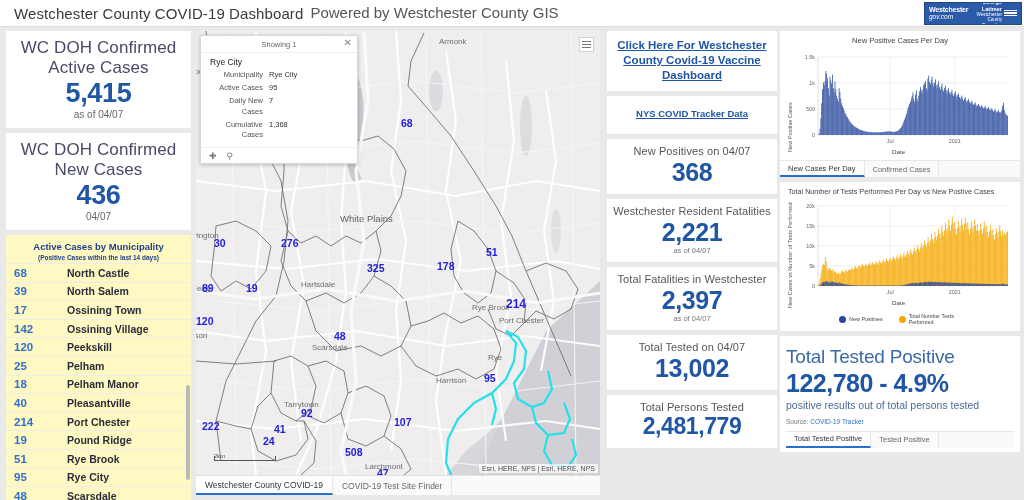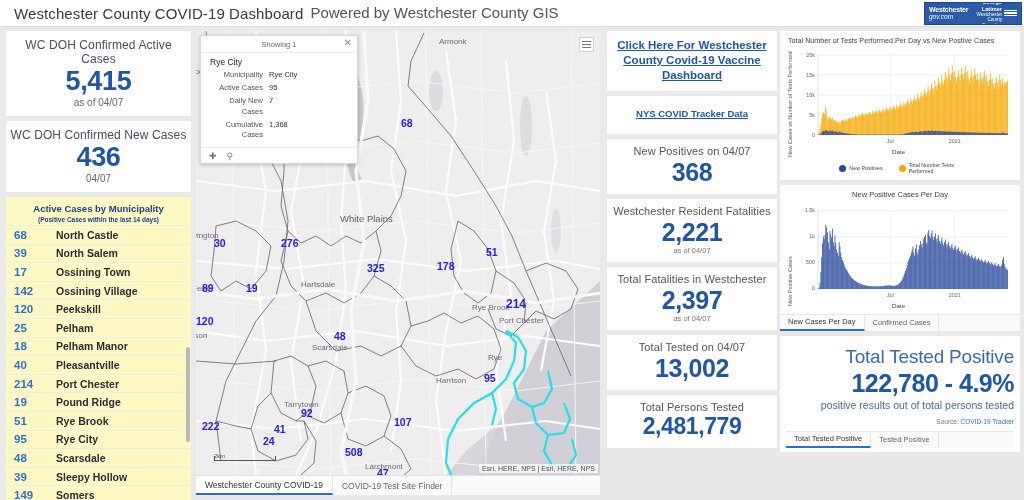--- a/index.html
+++ b/index.html
@@ -29,35 +29,35 @@
   .logo-left b { font-size: 7px; font-weight: bold; letter-spacing: -.2px; }
   .logo-left i { font-style: italic; font-size: 6.5px; }
   .logo-right { color: #fff; font-size: 4.6px; line-height: 1.15; text-align: right; }
   .logo-right b { font-size: 5.6px; }
   .logo-bars { display: inline-block; margin-left: 2px; vertical-align: middle; }
   .logo-bars i { display: block; width: 13px; height: 1.3px; background: #fff; margin-bottom: 1.2px; font-style: normal; }
 
   
   .left-col { position: absolute; left: 6px; top: 31px; width: 185px; height: 464px; }
   .stat-left { width: 185px; background: #fff; text-align: center; padding: 7px 4px 8px; margin-bottom: 5px; }
-  .stat-left .lbl { font-size: 12px; color: #4a4a6a; letter-spacing: .1px; }
+  .stat-left .lbl { font-size: 17px; color: #4a4a6a; letter-spacing: .1px; }
   .stat-left .val { font-size: 27px; color: #1f56a5; font-weight: bold; line-height: 1.15; letter-spacing: -.3px; }
   .stat-left .sub { font-size: 10px; color: #666; }
 
   .muni-card { width: 185px; background: #fef9c3; position: relative; height: 378px; }
   .muni-head { text-align: center; padding: 6px 4px 4px; }
   .muni-head .t1 { font-size: 9.5px; color: #1f3f8a; font-weight: bold; }
   .muni-head .t2 { font-size: 6.5px; color: #1f3f8a; font-weight: bold; margin-top: 2px; }
   .muni-list { position: absolute; top: 28px; left: 0; right: 0; bottom: 20px; overflow: hidden; }
   .muni-row {
     display: flex; align-items: center; height: 18.6px;
     border-top: 1px solid #ececec; padding-left: 8px;
   }
   .muni-row .num { color: #2f6fd0; font-size: 11.5px; font-weight: bold; min-width: 26px; }
-  .muni-row .nm { color: #2b2b3a; font-size: 10.5px; font-weight: bold; margin-left: 2px; padding-left: 14px; }
+  .muni-row .nm { color: #2b2b3a; font-size: 10.5px; font-weight: bold; margin-left: 13px; padding-left: 14px; }
   .muni-scrollbar {
     position: absolute; right: 1px; top: 150px; width: 4px; height: 95px;
     background: #b9b9b9; border-radius: 2px;
   }
   .tabbar {
     position: absolute; left: 0; bottom: 0; width: 100%; height: 20px;
     background: #fafafa; border-top: 1px solid #e2e2e2; display: flex; align-items: stretch;
   }
   .tab {
     font-size: 8.5px; color: #666; padding: 0 9px; display: flex; align-items: center;
@@ -140,21 +140,21 @@
     font-size: 5.6px; color: #555; white-space: nowrap;
   }
   .axis-label-x { position: absolute; font-size: 6.2px; color: #444; }
   .tick { position: absolute; font-size: 5.4px; color: #666; }
 
   .legend-row { display: flex; justify-content: center; gap: 16px; padding: 2px 0 5px; }
   .legend-item { display: flex; align-items: center; gap: 3px; }
   .legend-dot { width: 7px; height: 7px; border-radius: 50%; }
   .legend-txt { font-size: 5.3px; color: #444; line-height: 1.2; max-width: 52px; }
 
-  .tp-card { width: 240px; background: #fff; text-align: right; padding: 10px 6px 4px; position: relative; }
+  .tp-card { width: 240px; background: #fff; text-align: left; padding: 10px 6px 4px; position: relative; }
   .tp-card .t { font-size: 19px; color: #3b6aa8; letter-spacing: -.2px; }
   .tp-card .v { font-size: 25px; color: #1f56a5; font-weight: bold; letter-spacing: -.5px; line-height: 1.25; }
   .tp-card .d { font-size: 10.5px; color: #4a6a96; }
   .tp-card .src { font-size: 6.5px; color: #777; margin-top: 7px; }
   .tp-card .src a { color: #2f6fd0; text-decoration: none; }
 </style>
 </head>
 <body>
 
 <div class="app">
@@ -457,20 +457,282 @@
           <div class="val">13,002</div>
         </div>
         <div class="mid-card">
           <div class="lbl">Total Persons Tested</div>
           <div class="val sm">2,481,779</div>
         </div>
       </div>
   </div>
 
   <div class="right-col">
+
+    <div class="chart-card">
+      <div class="chart-title">New Positive Cases Per Day</div>
+      <div class="chart-body" style="height:113px;">
+        <div class="axis-label-y" id="c1-ylabel" style="left:7px; top:105px;">New Positive Cases</div>
+        <div id="c1-yticks">
+            <div class="tick" style="left: 21px; top: 84.5px; width: 14px; text-align: right;">0</div>
+            <div class="tick" style="left: 21px; top: 58.5px; width: 14px; text-align: right;">500</div>
+            <div class="tick" style="left: 21px; top: 32.5px; width: 14px; text-align: right;">1k</div>
+            <div class="tick" style="left: 21px; top: 6.5px; width: 14px; text-align: right;">1.5k</div>
+          </div>
+        <div id="c1-xticks">
+            <div class="tick" style="left: 100.2px; top: 91px; width: 20px; text-align: center;">Jul</div>
+            <div class="tick" style="left: 164.8px; top: 91px; width: 20px; text-align: center;">2021</div>
+          </div>
+        <div class="axis-label-x" style="left:112px; top:101px;">Date</div>
+        <svg id="c1-svg" width="240" height="113">
+            <line x1="38" y1="88" x2="228" y2="88" stroke="#e3e3e3" stroke-width="0.6"></line>
+            <line x1="38" y1="62" x2="228" y2="62" stroke="#e3e3e3" stroke-width="0.6"></line>
+            <line x1="38" y1="36" x2="228" y2="36" stroke="#e3e3e3" stroke-width="0.6"></line>
+            <line x1="38" y1="10" x2="228" y2="10" stroke="#e3e3e3" stroke-width="0.6"></line>
+            <line x1="38" y1="10" x2="38" y2="88" stroke="#ccc" stroke-width="0.6"></line>
+            <line x1="110.2" y1="10" x2="110.2" y2="88" stroke="#e8e8e8" stroke-width="0.6"></line>
+            <line x1="174.79999999999998" y1="10" x2="174.79999999999998" y2="88" stroke="#e8e8e8" stroke-width="0.6"></line>
+            <g fill="#27489c">
+              <rect x="38.00" y="87.60" width="0.76" height="0.40"></rect>
+              <rect x="38.83" y="86.44" width="0.76" height="1.56"></rect>
+              <rect x="39.66" y="81.76" width="0.76" height="6.24"></rect>
+              <rect x="40.49" y="71.36" width="0.76" height="16.64"></rect>
+              <rect x="41.32" y="56.28" width="0.76" height="31.72"></rect>
+              <rect x="42.15" y="42.24" width="0.76" height="45.76"></rect>
+              <rect x="42.98" y="35.48" width="0.76" height="52.52"></rect>
+              <rect x="43.81" y="38.08" width="0.76" height="49.92"></rect>
+              <rect x="44.64" y="33.92" width="0.76" height="54.08"></rect>
+              <rect x="45.47" y="24.04" width="0.76" height="63.96"></rect>
+              <rect x="46.30" y="26.64" width="0.76" height="61.36"></rect>
+              <rect x="47.13" y="31.32" width="0.76" height="56.68"></rect>
+              <rect x="47.96" y="41.20" width="0.76" height="46.80"></rect>
+              <rect x="48.79" y="48.48" width="0.76" height="39.52"></rect>
+              <rect x="49.62" y="29.76" width="0.76" height="58.24"></rect>
+              <rect x="50.45" y="33.40" width="0.76" height="54.60"></rect>
+              <rect x="51.28" y="36.52" width="0.76" height="51.48"></rect>
+              <rect x="52.10" y="27.68" width="0.76" height="60.32"></rect>
+              <rect x="52.93" y="41.20" width="0.76" height="46.80"></rect>
+              <rect x="53.76" y="45.36" width="0.76" height="42.64"></rect>
+              <rect x="54.59" y="34.44" width="0.76" height="53.56"></rect>
+              <rect x="55.42" y="42.24" width="0.76" height="45.76"></rect>
+              <rect x="56.25" y="48.48" width="0.76" height="39.52"></rect>
+              <rect x="57.08" y="51.60" width="0.76" height="36.40"></rect>
+              <rect x="57.91" y="54.72" width="0.76" height="33.28"></rect>
+              <rect x="58.74" y="41.20" width="0.76" height="46.80"></rect>
+              <rect x="59.57" y="45.36" width="0.76" height="42.64"></rect>
+              <rect x="60.40" y="51.60" width="0.76" height="36.40"></rect>
+              <rect x="61.23" y="56.28" width="0.76" height="31.72"></rect>
+              <rect x="62.06" y="58.88" width="0.76" height="29.12"></rect>
+              <rect x="62.89" y="60.96" width="0.76" height="27.04"></rect>
+              <rect x="63.72" y="63.56" width="0.76" height="24.44"></rect>
+              <rect x="64.55" y="65.64" width="0.76" height="22.36"></rect>
+              <rect x="65.38" y="67.20" width="0.76" height="20.80"></rect>
+              <rect x="66.21" y="68.76" width="0.76" height="19.24"></rect>
+              <rect x="67.04" y="70.32" width="0.76" height="17.68"></rect>
+              <rect x="67.87" y="71.88" width="0.76" height="16.12"></rect>
+              <rect x="68.70" y="73.44" width="0.76" height="14.56"></rect>
+              <rect x="69.53" y="74.48" width="0.76" height="13.52"></rect>
+              <rect x="70.36" y="75.52" width="0.76" height="12.48"></rect>
+              <rect x="71.19" y="76.56" width="0.76" height="11.44"></rect>
+              <rect x="72.02" y="77.60" width="0.76" height="10.40"></rect>
+              <rect x="72.85" y="78.38" width="0.76" height="9.62"></rect>
+              <rect x="73.68" y="79.16" width="0.76" height="8.84"></rect>
+              <rect x="74.51" y="79.68" width="0.76" height="8.32"></rect>
+              <rect x="75.34" y="80.20" width="0.76" height="7.80"></rect>
+              <rect x="76.17" y="80.72" width="0.76" height="7.28"></rect>
+              <rect x="77.00" y="81.24" width="0.76" height="6.76"></rect>
+              <rect x="77.83" y="81.76" width="0.76" height="6.24"></rect>
+              <rect x="78.66" y="82.18" width="0.76" height="5.82"></rect>
+              <rect x="79.48" y="82.54" width="0.76" height="5.46"></rect>
+              <rect x="80.31" y="82.90" width="0.76" height="5.10"></rect>
+              <rect x="81.14" y="83.22" width="0.76" height="4.78"></rect>
+              <rect x="81.97" y="83.53" width="0.76" height="4.47"></rect>
+              <rect x="82.80" y="83.84" width="0.76" height="4.16"></rect>
+              <rect x="83.63" y="84.05" width="0.76" height="3.95"></rect>
+              <rect x="84.46" y="84.26" width="0.76" height="3.74"></rect>
+              <rect x="85.29" y="84.46" width="0.76" height="3.54"></rect>
+              <rect x="86.12" y="84.67" width="0.76" height="3.33"></rect>
+              <rect x="86.95" y="84.78" width="0.76" height="3.22"></rect>
+              <rect x="87.78" y="84.88" width="0.76" height="3.12"></rect>
+              <rect x="88.61" y="84.98" width="0.76" height="3.02"></rect>
+              <rect x="89.44" y="85.09" width="0.76" height="2.91"></rect>
+              <rect x="90.27" y="85.14" width="0.76" height="2.86"></rect>
+              <rect x="91.10" y="85.19" width="0.76" height="2.81"></rect>
+              <rect x="91.93" y="85.24" width="0.76" height="2.76"></rect>
+              <rect x="92.76" y="85.30" width="0.76" height="2.70"></rect>
+              <rect x="93.59" y="85.30" width="0.76" height="2.70"></rect>
+              <rect x="94.42" y="85.35" width="0.76" height="2.65"></rect>
+              <rect x="95.25" y="85.35" width="0.76" height="2.65"></rect>
+              <rect x="96.08" y="85.40" width="0.76" height="2.60"></rect>
+              <rect x="96.91" y="85.40" width="0.76" height="2.60"></rect>
+              <rect x="97.74" y="85.40" width="0.76" height="2.60"></rect>
+              <rect x="98.57" y="85.35" width="0.76" height="2.65"></rect>
+              <rect x="99.40" y="85.30" width="0.76" height="2.70"></rect>
+              <rect x="100.23" y="85.24" width="0.76" height="2.76"></rect>
+              <rect x="101.06" y="85.19" width="0.76" height="2.81"></rect>
+              <rect x="101.89" y="85.09" width="0.76" height="2.91"></rect>
+              <rect x="102.72" y="84.98" width="0.76" height="3.02"></rect>
+              <rect x="103.55" y="84.88" width="0.76" height="3.12"></rect>
+              <rect x="104.38" y="84.78" width="0.76" height="3.22"></rect>
+              <rect x="105.21" y="84.67" width="0.76" height="3.33"></rect>
+              <rect x="106.03" y="84.57" width="0.76" height="3.43"></rect>
+              <rect x="106.86" y="84.46" width="0.76" height="3.54"></rect>
+              <rect x="107.69" y="84.36" width="0.76" height="3.64"></rect>
+              <rect x="108.52" y="84.36" width="0.76" height="3.64"></rect>
+              <rect x="109.35" y="84.46" width="0.76" height="3.54"></rect>
+              <rect x="110.18" y="84.57" width="0.76" height="3.43"></rect>
+              <rect x="111.01" y="84.67" width="0.76" height="3.33"></rect>
+              <rect x="111.84" y="84.78" width="0.76" height="3.22"></rect>
+              <rect x="112.67" y="84.88" width="0.76" height="3.12"></rect>
+              <rect x="113.50" y="84.88" width="0.76" height="3.12"></rect>
+              <rect x="114.33" y="84.78" width="0.76" height="3.22"></rect>
+              <rect x="115.16" y="84.62" width="0.76" height="3.38"></rect>
+              <rect x="115.99" y="84.36" width="0.76" height="3.64"></rect>
+              <rect x="116.82" y="83.94" width="0.76" height="4.06"></rect>
+              <rect x="117.65" y="83.53" width="0.76" height="4.47"></rect>
+              <rect x="118.48" y="83.06" width="0.76" height="4.94"></rect>
+              <rect x="119.31" y="82.28" width="0.76" height="5.72"></rect>
+              <rect x="120.14" y="81.24" width="0.76" height="6.76"></rect>
+              <rect x="120.97" y="79.94" width="0.76" height="8.06"></rect>
+              <rect x="121.80" y="78.38" width="0.76" height="9.62"></rect>
+              <rect x="122.63" y="76.56" width="0.76" height="11.44"></rect>
+              <rect x="123.46" y="74.48" width="0.76" height="13.52"></rect>
+              <rect x="124.29" y="72.40" width="0.76" height="15.60"></rect>
+              <rect x="125.12" y="69.80" width="0.76" height="18.20"></rect>
+              <rect x="125.95" y="67.20" width="0.76" height="20.80"></rect>
+              <rect x="126.78" y="64.08" width="0.76" height="23.92"></rect>
+              <rect x="127.61" y="60.96" width="0.76" height="27.04"></rect>
+              <rect x="128.44" y="58.88" width="0.76" height="29.12"></rect>
+              <rect x="129.27" y="56.80" width="0.76" height="31.20"></rect>
+              <rect x="130.10" y="54.72" width="0.76" height="33.28"></rect>
+              <rect x="130.93" y="51.60" width="0.76" height="36.40"></rect>
+              <rect x="131.76" y="48.48" width="0.76" height="39.52"></rect>
+              <rect x="132.59" y="45.36" width="0.76" height="42.64"></rect>
+              <rect x="133.41" y="51.60" width="0.76" height="36.40"></rect>
+              <rect x="134.24" y="54.72" width="0.76" height="33.28"></rect>
+              <rect x="135.07" y="47.44" width="0.76" height="40.56"></rect>
+              <rect x="135.90" y="43.28" width="0.76" height="44.72"></rect>
+              <rect x="136.73" y="51.60" width="0.76" height="36.40"></rect>
+              <rect x="137.56" y="54.20" width="0.76" height="33.80"></rect>
+              <rect x="138.39" y="48.48" width="0.76" height="39.52"></rect>
+              <rect x="139.22" y="44.32" width="0.76" height="43.68"></rect>
+              <rect x="140.05" y="40.16" width="0.76" height="47.84"></rect>
+              <rect x="140.88" y="43.28" width="0.76" height="44.72"></rect>
+              <rect x="141.71" y="46.40" width="0.76" height="41.60"></rect>
+              <rect x="142.54" y="42.24" width="0.76" height="45.76"></rect>
+              <rect x="143.37" y="38.08" width="0.76" height="49.92"></rect>
+              <rect x="144.20" y="36.00" width="0.76" height="52.00"></rect>
+              <rect x="145.03" y="33.92" width="0.76" height="54.08"></rect>
+              <rect x="145.86" y="41.20" width="0.76" height="46.80"></rect>
+              <rect x="146.69" y="43.28" width="0.76" height="44.72"></rect>
+              <rect x="147.52" y="31.84" width="0.76" height="56.16"></rect>
+              <rect x="148.35" y="28.72" width="0.76" height="59.28"></rect>
+              <rect x="149.18" y="34.96" width="0.76" height="53.04"></rect>
+              <rect x="150.01" y="37.04" width="0.76" height="50.96"></rect>
+              <rect x="150.84" y="32.88" width="0.76" height="55.12"></rect>
+              <rect x="151.67" y="29.76" width="0.76" height="58.24"></rect>
+              <rect x="152.50" y="36.00" width="0.76" height="52.00"></rect>
+              <rect x="153.33" y="39.12" width="0.76" height="48.88"></rect>
+              <rect x="154.16" y="35.48" width="0.76" height="52.52"></rect>
+              <rect x="154.99" y="32.36" width="0.76" height="55.64"></rect>
+              <rect x="155.82" y="38.08" width="0.76" height="49.92"></rect>
+              <rect x="156.65" y="41.20" width="0.76" height="46.80"></rect>
+              <rect x="157.48" y="37.04" width="0.76" height="50.96"></rect>
+              <rect x="158.31" y="33.92" width="0.76" height="54.08"></rect>
+              <rect x="159.14" y="40.16" width="0.76" height="47.84"></rect>
+              <rect x="159.97" y="42.76" width="0.76" height="45.24"></rect>
+              <rect x="160.79" y="39.64" width="0.76" height="48.36"></rect>
+              <rect x="161.62" y="36.52" width="0.76" height="51.48"></rect>
+              <rect x="162.45" y="42.24" width="0.76" height="45.76"></rect>
+              <rect x="163.28" y="44.32" width="0.76" height="43.68"></rect>
+              <rect x="164.11" y="41.20" width="0.76" height="46.80"></rect>
+              <rect x="164.94" y="38.60" width="0.76" height="49.40"></rect>
+              <rect x="165.77" y="43.28" width="0.76" height="44.72"></rect>
+              <rect x="166.60" y="46.40" width="0.76" height="41.60"></rect>
+              <rect x="167.43" y="43.28" width="0.76" height="44.72"></rect>
+              <rect x="168.26" y="41.20" width="0.76" height="46.80"></rect>
+              <rect x="169.09" y="45.36" width="0.76" height="42.64"></rect>
+              <rect x="169.92" y="47.44" width="0.76" height="40.56"></rect>
+              <rect x="170.75" y="44.84" width="0.76" height="43.16"></rect>
+              <rect x="171.58" y="42.76" width="0.76" height="45.24"></rect>
+              <rect x="172.41" y="46.92" width="0.76" height="41.08"></rect>
+              <rect x="173.24" y="49.00" width="0.76" height="39.00"></rect>
+              <rect x="174.07" y="46.40" width="0.76" height="41.60"></rect>
+              <rect x="174.90" y="44.32" width="0.76" height="43.68"></rect>
+              <rect x="175.73" y="48.48" width="0.76" height="39.52"></rect>
+              <rect x="176.56" y="50.56" width="0.76" height="37.44"></rect>
+              <rect x="177.39" y="47.96" width="0.76" height="40.04"></rect>
+              <rect x="178.22" y="46.40" width="0.76" height="41.60"></rect>
+              <rect x="179.05" y="50.04" width="0.76" height="37.96"></rect>
+              <rect x="179.88" y="52.12" width="0.76" height="35.88"></rect>
+              <rect x="180.71" y="50.04" width="0.76" height="37.96"></rect>
+              <rect x="181.54" y="48.48" width="0.76" height="39.52"></rect>
+              <rect x="182.37" y="51.60" width="0.76" height="36.40"></rect>
+              <rect x="183.20" y="53.68" width="0.76" height="34.32"></rect>
+              <rect x="184.03" y="51.60" width="0.76" height="36.40"></rect>
+              <rect x="184.86" y="50.04" width="0.76" height="37.96"></rect>
+              <rect x="185.69" y="53.16" width="0.76" height="34.84"></rect>
+              <rect x="186.52" y="55.24" width="0.76" height="32.76"></rect>
+              <rect x="187.34" y="53.68" width="0.76" height="34.32"></rect>
+              <rect x="188.17" y="52.12" width="0.76" height="35.88"></rect>
+              <rect x="189.00" y="54.72" width="0.76" height="33.28"></rect>
+              <rect x="189.83" y="56.80" width="0.76" height="31.20"></rect>
+              <rect x="190.66" y="55.24" width="0.76" height="32.76"></rect>
+              <rect x="191.49" y="53.68" width="0.76" height="34.32"></rect>
+              <rect x="192.32" y="56.28" width="0.76" height="31.72"></rect>
+              <rect x="193.15" y="57.84" width="0.76" height="30.16"></rect>
+              <rect x="193.98" y="56.80" width="0.76" height="31.20"></rect>
+              <rect x="194.81" y="55.24" width="0.76" height="32.76"></rect>
+              <rect x="195.64" y="57.84" width="0.76" height="30.16"></rect>
+              <rect x="196.47" y="59.40" width="0.76" height="28.60"></rect>
+              <rect x="197.30" y="58.36" width="0.76" height="29.64"></rect>
+              <rect x="198.13" y="56.80" width="0.76" height="31.20"></rect>
+              <rect x="198.96" y="58.88" width="0.76" height="29.12"></rect>
+              <rect x="199.79" y="60.44" width="0.76" height="27.56"></rect>
+              <rect x="200.62" y="59.40" width="0.76" height="28.60"></rect>
+              <rect x="201.45" y="58.10" width="0.76" height="29.90"></rect>
+              <rect x="202.28" y="59.92" width="0.76" height="28.08"></rect>
+              <rect x="203.11" y="61.48" width="0.76" height="26.52"></rect>
+              <rect x="203.94" y="60.44" width="0.76" height="27.56"></rect>
+              <rect x="204.77" y="58.88" width="0.76" height="29.12"></rect>
+              <rect x="205.60" y="60.96" width="0.76" height="27.04"></rect>
+              <rect x="206.43" y="62.52" width="0.76" height="25.48"></rect>
+              <rect x="207.26" y="61.48" width="0.76" height="26.52"></rect>
+              <rect x="208.09" y="59.92" width="0.76" height="28.08"></rect>
+              <rect x="208.92" y="62.00" width="0.76" height="26.00"></rect>
+              <rect x="209.75" y="63.56" width="0.76" height="24.44"></rect>
+              <rect x="210.58" y="62.52" width="0.76" height="25.48"></rect>
+              <rect x="211.41" y="60.96" width="0.76" height="27.04"></rect>
+              <rect x="212.24" y="63.04" width="0.76" height="24.96"></rect>
+              <rect x="213.07" y="64.60" width="0.76" height="23.40"></rect>
+              <rect x="213.90" y="63.56" width="0.76" height="24.44"></rect>
+              <rect x="214.72" y="62.00" width="0.76" height="26.00"></rect>
+              <rect x="215.55" y="64.08" width="0.76" height="23.92"></rect>
+              <rect x="216.38" y="65.64" width="0.76" height="22.36"></rect>
+              <rect x="217.21" y="64.60" width="0.76" height="23.40"></rect>
+              <rect x="218.04" y="63.04" width="0.76" height="24.96"></rect>
+              <rect x="218.87" y="65.12" width="0.76" height="22.88"></rect>
+              <rect x="219.70" y="66.16" width="0.76" height="21.84"></rect>
+              <rect x="220.53" y="65.12" width="0.76" height="22.88"></rect>
+              <rect x="221.36" y="63.56" width="0.76" height="24.44"></rect>
+              <rect x="222.19" y="58.88" width="0.76" height="29.12"></rect>
+              <rect x="223.02" y="55.76" width="0.76" height="32.24"></rect>
+              <rect x="223.85" y="63.04" width="0.76" height="24.96"></rect>
+              <rect x="224.68" y="65.64" width="0.76" height="22.36"></rect>
+              <rect x="225.51" y="67.20" width="0.76" height="20.80"></rect>
+              <rect x="226.34" y="68.24" width="0.76" height="19.76"></rect>
+              <rect x="227.17" y="68.76" width="0.76" height="19.24"></rect>
+            </g>
+          </svg>
+      </div>
+      <div class="chart-tabs" id="chart1-tabs">
+          <div class="tab active">New Cases Per Day</div>
+          <div class="tab">Confirmed Cases</div>
+        </div>
+    </div>
 
     <div class="chart-card">
       <div class="chart-title left">Total Number of Tests Performed Per Day vs New Postive Cases</div>
       <div class="chart-body" style="height:113px;">
         <div class="axis-label-y" style="left:7px; top:110px;">New Cases vs Number of Tests Performed</div>
         <div id="c2-yticks">
             <div class="tick" style="left: 21px; top: 84.5px; width: 14px; text-align: right;">0</div>
             <div class="tick" style="left: 21px; top: 64.5px; width: 14px; text-align: right;">5k</div>
             <div class="tick" style="left: 21px; top: 44.5px; width: 14px; text-align: right;">10k</div>
             <div class="tick" style="left: 21px; top: 24.5px; width: 14px; text-align: right;">15k</div>
@@ -950,282 +1212,20 @@
             <span class="legend-dot" style="background: rgb(39, 72, 156);"></span>
             <span class="legend-txt">New Positives</span>
           </div>
           <div class="legend-item">
             <span class="legend-dot" style="background: rgb(245, 168, 0);"></span>
             <span class="legend-txt">Total Number Tests Performed</span>
           </div>
         </div>
     </div>
 
-    <div class="chart-card">
-      <div class="chart-title">New Positive Cases Per Day</div>
-      <div class="chart-body" style="height:113px;">
-        <div class="axis-label-y" id="c1-ylabel" style="left:7px; top:105px;">New Positive Cases</div>
-        <div id="c1-yticks">
-            <div class="tick" style="left: 21px; top: 84.5px; width: 14px; text-align: right;">0</div>
-            <div class="tick" style="left: 21px; top: 58.5px; width: 14px; text-align: right;">500</div>
-            <div class="tick" style="left: 21px; top: 32.5px; width: 14px; text-align: right;">1k</div>
-            <div class="tick" style="left: 21px; top: 6.5px; width: 14px; text-align: right;">1.5k</div>
-          </div>
-        <div id="c1-xticks">
-            <div class="tick" style="left: 100.2px; top: 91px; width: 20px; text-align: center;">Jul</div>
-            <div class="tick" style="left: 164.8px; top: 91px; width: 20px; text-align: center;">2021</div>
-          </div>
-        <div class="axis-label-x" style="left:112px; top:101px;">Date</div>
-        <svg id="c1-svg" width="240" height="113">
-            <line x1="38" y1="88" x2="228" y2="88" stroke="#e3e3e3" stroke-width="0.6"></line>
-            <line x1="38" y1="62" x2="228" y2="62" stroke="#e3e3e3" stroke-width="0.6"></line>
-            <line x1="38" y1="36" x2="228" y2="36" stroke="#e3e3e3" stroke-width="0.6"></line>
-            <line x1="38" y1="10" x2="228" y2="10" stroke="#e3e3e3" stroke-width="0.6"></line>
-            <line x1="38" y1="10" x2="38" y2="88" stroke="#ccc" stroke-width="0.6"></line>
-            <line x1="110.2" y1="10" x2="110.2" y2="88" stroke="#e8e8e8" stroke-width="0.6"></line>
-            <line x1="174.79999999999998" y1="10" x2="174.79999999999998" y2="88" stroke="#e8e8e8" stroke-width="0.6"></line>
-            <g fill="#27489c">
-              <rect x="38.00" y="87.60" width="0.76" height="0.40"></rect>
-              <rect x="38.83" y="86.44" width="0.76" height="1.56"></rect>
-              <rect x="39.66" y="81.76" width="0.76" height="6.24"></rect>
-              <rect x="40.49" y="71.36" width="0.76" height="16.64"></rect>
-              <rect x="41.32" y="56.28" width="0.76" height="31.72"></rect>
-              <rect x="42.15" y="42.24" width="0.76" height="45.76"></rect>
-              <rect x="42.98" y="35.48" width="0.76" height="52.52"></rect>
-              <rect x="43.81" y="38.08" width="0.76" height="49.92"></rect>
-              <rect x="44.64" y="33.92" width="0.76" height="54.08"></rect>
-              <rect x="45.47" y="24.04" width="0.76" height="63.96"></rect>
-              <rect x="46.30" y="26.64" width="0.76" height="61.36"></rect>
-              <rect x="47.13" y="31.32" width="0.76" height="56.68"></rect>
-              <rect x="47.96" y="41.20" width="0.76" height="46.80"></rect>
-              <rect x="48.79" y="48.48" width="0.76" height="39.52"></rect>
-              <rect x="49.62" y="29.76" width="0.76" height="58.24"></rect>
-              <rect x="50.45" y="33.40" width="0.76" height="54.60"></rect>
-              <rect x="51.28" y="36.52" width="0.76" height="51.48"></rect>
-              <rect x="52.10" y="27.68" width="0.76" height="60.32"></rect>
-              <rect x="52.93" y="41.20" width="0.76" height="46.80"></rect>
-              <rect x="53.76" y="45.36" width="0.76" height="42.64"></rect>
-              <rect x="54.59" y="34.44" width="0.76" height="53.56"></rect>
-              <rect x="55.42" y="42.24" width="0.76" height="45.76"></rect>
-              <rect x="56.25" y="48.48" width="0.76" height="39.52"></rect>
-              <rect x="57.08" y="51.60" width="0.76" height="36.40"></rect>
-              <rect x="57.91" y="54.72" width="0.76" height="33.28"></rect>
-              <rect x="58.74" y="41.20" width="0.76" height="46.80"></rect>
-              <rect x="59.57" y="45.36" width="0.76" height="42.64"></rect>
-              <rect x="60.40" y="51.60" width="0.76" height="36.40"></rect>
-              <rect x="61.23" y="56.28" width="0.76" height="31.72"></rect>
-              <rect x="62.06" y="58.88" width="0.76" height="29.12"></rect>
-              <rect x="62.89" y="60.96" width="0.76" height="27.04"></rect>
-              <rect x="63.72" y="63.56" width="0.76" height="24.44"></rect>
-              <rect x="64.55" y="65.64" width="0.76" height="22.36"></rect>
-              <rect x="65.38" y="67.20" width="0.76" height="20.80"></rect>
-              <rect x="66.21" y="68.76" width="0.76" height="19.24"></rect>
-              <rect x="67.04" y="70.32" width="0.76" height="17.68"></rect>
-              <rect x="67.87" y="71.88" width="0.76" height="16.12"></rect>
-              <rect x="68.70" y="73.44" width="0.76" height="14.56"></rect>
-              <rect x="69.53" y="74.48" width="0.76" height="13.52"></rect>
-              <rect x="70.36" y="75.52" width="0.76" height="12.48"></rect>
-              <rect x="71.19" y="76.56" width="0.76" height="11.44"></rect>
-              <rect x="72.02" y="77.60" width="0.76" height="10.40"></rect>
-              <rect x="72.85" y="78.38" width="0.76" height="9.62"></rect>
-              <rect x="73.68" y="79.16" width="0.76" height="8.84"></rect>
-              <rect x="74.51" y="79.68" width="0.76" height="8.32"></rect>
-              <rect x="75.34" y="80.20" width="0.76" height="7.80"></rect>
-              <rect x="76.17" y="80.72" width="0.76" height="7.28"></rect>
-              <rect x="77.00" y="81.24" width="0.76" height="6.76"></rect>
-              <rect x="77.83" y="81.76" width="0.76" height="6.24"></rect>
-              <rect x="78.66" y="82.18" width="0.76" height="5.82"></rect>
-              <rect x="79.48" y="82.54" width="0.76" height="5.46"></rect>
-              <rect x="80.31" y="82.90" width="0.76" height="5.10"></rect>
-              <rect x="81.14" y="83.22" width="0.76" height="4.78"></rect>
-              <rect x="81.97" y="83.53" width="0.76" height="4.47"></rect>
-              <rect x="82.80" y="83.84" width="0.76" height="4.16"></rect>
-              <rect x="83.63" y="84.05" width="0.76" height="3.95"></rect>
-              <rect x="84.46" y="84.26" width="0.76" height="3.74"></rect>
-              <rect x="85.29" y="84.46" width="0.76" height="3.54"></rect>
-              <rect x="86.12" y="84.67" width="0.76" height="3.33"></rect>
-              <rect x="86.95" y="84.78" width="0.76" height="3.22"></rect>
-              <rect x="87.78" y="84.88" width="0.76" height="3.12"></rect>
-              <rect x="88.61" y="84.98" width="0.76" height="3.02"></rect>
-              <rect x="89.44" y="85.09" width="0.76" height="2.91"></rect>
-              <rect x="90.27" y="85.14" width="0.76" height="2.86"></rect>
-              <rect x="91.10" y="85.19" width="0.76" height="2.81"></rect>
-              <rect x="91.93" y="85.24" width="0.76" height="2.76"></rect>
-              <rect x="92.76" y="85.30" width="0.76" height="2.70"></rect>
-              <rect x="93.59" y="85.30" width="0.76" height="2.70"></rect>
-              <rect x="94.42" y="85.35" width="0.76" height="2.65"></rect>
-              <rect x="95.25" y="85.35" width="0.76" height="2.65"></rect>
-              <rect x="96.08" y="85.40" width="0.76" height="2.60"></rect>
-              <rect x="96.91" y="85.40" width="0.76" height="2.60"></rect>
-              <rect x="97.74" y="85.40" width="0.76" height="2.60"></rect>
-              <rect x="98.57" y="85.35" width="0.76" height="2.65"></rect>
-              <rect x="99.40" y="85.30" width="0.76" height="2.70"></rect>
-              <rect x="100.23" y="85.24" width="0.76" height="2.76"></rect>
-              <rect x="101.06" y="85.19" width="0.76" height="2.81"></rect>
-              <rect x="101.89" y="85.09" width="0.76" height="2.91"></rect>
-              <rect x="102.72" y="84.98" width="0.76" height="3.02"></rect>
-              <rect x="103.55" y="84.88" width="0.76" height="3.12"></rect>
-              <rect x="104.38" y="84.78" width="0.76" height="3.22"></rect>
-              <rect x="105.21" y="84.67" width="0.76" height="3.33"></rect>
-              <rect x="106.03" y="84.57" width="0.76" height="3.43"></rect>
-              <rect x="106.86" y="84.46" width="0.76" height="3.54"></rect>
-              <rect x="107.69" y="84.36" width="0.76" height="3.64"></rect>
-              <rect x="108.52" y="84.36" width="0.76" height="3.64"></rect>
-              <rect x="109.35" y="84.46" width="0.76" height="3.54"></rect>
-              <rect x="110.18" y="84.57" width="0.76" height="3.43"></rect>
-              <rect x="111.01" y="84.67" width="0.76" height="3.33"></rect>
-              <rect x="111.84" y="84.78" width="0.76" height="3.22"></rect>
-              <rect x="112.67" y="84.88" width="0.76" height="3.12"></rect>
-              <rect x="113.50" y="84.88" width="0.76" height="3.12"></rect>
-              <rect x="114.33" y="84.78" width="0.76" height="3.22"></rect>
-              <rect x="115.16" y="84.62" width="0.76" height="3.38"></rect>
-              <rect x="115.99" y="84.36" width="0.76" height="3.64"></rect>
-              <rect x="116.82" y="83.94" width="0.76" height="4.06"></rect>
-              <rect x="117.65" y="83.53" width="0.76" height="4.47"></rect>
-              <rect x="118.48" y="83.06" width="0.76" height="4.94"></rect>
-              <rect x="119.31" y="82.28" width="0.76" height="5.72"></rect>
-              <rect x="120.14" y="81.24" width="0.76" height="6.76"></rect>
-              <rect x="120.97" y="79.94" width="0.76" height="8.06"></rect>
-              <rect x="121.80" y="78.38" width="0.76" height="9.62"></rect>
-              <rect x="122.63" y="76.56" width="0.76" height="11.44"></rect>
-              <rect x="123.46" y="74.48" width="0.76" height="13.52"></rect>
-              <rect x="124.29" y="72.40" width="0.76" height="15.60"></rect>
-              <rect x="125.12" y="69.80" width="0.76" height="18.20"></rect>
-              <rect x="125.95" y="67.20" width="0.76" height="20.80"></rect>
-              <rect x="126.78" y="64.08" width="0.76" height="23.92"></rect>
-              <rect x="127.61" y="60.96" width="0.76" height="27.04"></rect>
-              <rect x="128.44" y="58.88" width="0.76" height="29.12"></rect>
-              <rect x="129.27" y="56.80" width="0.76" height="31.20"></rect>
-              <rect x="130.10" y="54.72" width="0.76" height="33.28"></rect>
-              <rect x="130.93" y="51.60" width="0.76" height="36.40"></rect>
-              <rect x="131.76" y="48.48" width="0.76" height="39.52"></rect>
-              <rect x="132.59" y="45.36" width="0.76" height="42.64"></rect>
-              <rect x="133.41" y="51.60" width="0.76" height="36.40"></rect>
-              <rect x="134.24" y="54.72" width="0.76" height="33.28"></rect>
-              <rect x="135.07" y="47.44" width="0.76" height="40.56"></rect>
-              <rect x="135.90" y="43.28" width="0.76" height="44.72"></rect>
-              <rect x="136.73" y="51.60" width="0.76" height="36.40"></rect>
-              <rect x="137.56" y="54.20" width="0.76" height="33.80"></rect>
-              <rect x="138.39" y="48.48" width="0.76" height="39.52"></rect>
-              <rect x="139.22" y="44.32" width="0.76" height="43.68"></rect>
-              <rect x="140.05" y="40.16" width="0.76" height="47.84"></rect>
-              <rect x="140.88" y="43.28" width="0.76" height="44.72"></rect>
-              <rect x="141.71" y="46.40" width="0.76" height="41.60"></rect>
-              <rect x="142.54" y="42.24" width="0.76" height="45.76"></rect>
-              <rect x="143.37" y="38.08" width="0.76" height="49.92"></rect>
-              <rect x="144.20" y="36.00" width="0.76" height="52.00"></rect>
-              <rect x="145.03" y="33.92" width="0.76" height="54.08"></rect>
-              <rect x="145.86" y="41.20" width="0.76" height="46.80"></rect>
-              <rect x="146.69" y="43.28" width="0.76" height="44.72"></rect>
-              <rect x="147.52" y="31.84" width="0.76" height="56.16"></rect>
-              <rect x="148.35" y="28.72" width="0.76" height="59.28"></rect>
-              <rect x="149.18" y="34.96" width="0.76" height="53.04"></rect>
-              <rect x="150.01" y="37.04" width="0.76" height="50.96"></rect>
-              <rect x="150.84" y="32.88" width="0.76" height="55.12"></rect>
-              <rect x="151.67" y="29.76" width="0.76" height="58.24"></rect>
-              <rect x="152.50" y="36.00" width="0.76" height="52.00"></rect>
-              <rect x="153.33" y="39.12" width="0.76" height="48.88"></rect>
-              <rect x="154.16" y="35.48" width="0.76" height="52.52"></rect>
-              <rect x="154.99" y="32.36" width="0.76" height="55.64"></rect>
-              <rect x="155.82" y="38.08" width="0.76" height="49.92"></rect>
-              <rect x="156.65" y="41.20" width="0.76" height="46.80"></rect>
-              <rect x="157.48" y="37.04" width="0.76" height="50.96"></rect>
-              <rect x="158.31" y="33.92" width="0.76" height="54.08"></rect>
-              <rect x="159.14" y="40.16" width="0.76" height="47.84"></rect>
-              <rect x="159.97" y="42.76" width="0.76" height="45.24"></rect>
-              <rect x="160.79" y="39.64" width="0.76" height="48.36"></rect>
-              <rect x="161.62" y="36.52" width="0.76" height="51.48"></rect>
-              <rect x="162.45" y="42.24" width="0.76" height="45.76"></rect>
-              <rect x="163.28" y="44.32" width="0.76" height="43.68"></rect>
-              <rect x="164.11" y="41.20" width="0.76" height="46.80"></rect>
-              <rect x="164.94" y="38.60" width="0.76" height="49.40"></rect>
-              <rect x="165.77" y="43.28" width="0.76" height="44.72"></rect>
-              <rect x="166.60" y="46.40" width="0.76" height="41.60"></rect>
-              <rect x="167.43" y="43.28" width="0.76" height="44.72"></rect>
-              <rect x="168.26" y="41.20" width="0.76" height="46.80"></rect>
-              <rect x="169.09" y="45.36" width="0.76" height="42.64"></rect>
-              <rect x="169.92" y="47.44" width="0.76" height="40.56"></rect>
-              <rect x="170.75" y="44.84" width="0.76" height="43.16"></rect>
-              <rect x="171.58" y="42.76" width="0.76" height="45.24"></rect>
-              <rect x="172.41" y="46.92" width="0.76" height="41.08"></rect>
-              <rect x="173.24" y="49.00" width="0.76" height="39.00"></rect>
-              <rect x="174.07" y="46.40" width="0.76" height="41.60"></rect>
-              <rect x="174.90" y="44.32" width="0.76" height="43.68"></rect>
-              <rect x="175.73" y="48.48" width="0.76" height="39.52"></rect>
-              <rect x="176.56" y="50.56" width="0.76" height="37.44"></rect>
-              <rect x="177.39" y="47.96" width="0.76" height="40.04"></rect>
-              <rect x="178.22" y="46.40" width="0.76" height="41.60"></rect>
-              <rect x="179.05" y="50.04" width="0.76" height="37.96"></rect>
-              <rect x="179.88" y="52.12" width="0.76" height="35.88"></rect>
-              <rect x="180.71" y="50.04" width="0.76" height="37.96"></rect>
-              <rect x="181.54" y="48.48" width="0.76" height="39.52"></rect>
-              <rect x="182.37" y="51.60" width="0.76" height="36.40"></rect>
-              <rect x="183.20" y="53.68" width="0.76" height="34.32"></rect>
-              <rect x="184.03" y="51.60" width="0.76" height="36.40"></rect>
-              <rect x="184.86" y="50.04" width="0.76" height="37.96"></rect>
-              <rect x="185.69" y="53.16" width="0.76" height="34.84"></rect>
-              <rect x="186.52" y="55.24" width="0.76" height="32.76"></rect>
-              <rect x="187.34" y="53.68" width="0.76" height="34.32"></rect>
-              <rect x="188.17" y="52.12" width="0.76" height="35.88"></rect>
-              <rect x="189.00" y="54.72" width="0.76" height="33.28"></rect>
-              <rect x="189.83" y="56.80" width="0.76" height="31.20"></rect>
-              <rect x="190.66" y="55.24" width="0.76" height="32.76"></rect>
-              <rect x="191.49" y="53.68" width="0.76" height="34.32"></rect>
-              <rect x="192.32" y="56.28" width="0.76" height="31.72"></rect>
-              <rect x="193.15" y="57.84" width="0.76" height="30.16"></rect>
-              <rect x="193.98" y="56.80" width="0.76" height="31.20"></rect>
-              <rect x="194.81" y="55.24" width="0.76" height="32.76"></rect>
-              <rect x="195.64" y="57.84" width="0.76" height="30.16"></rect>
-              <rect x="196.47" y="59.40" width="0.76" height="28.60"></rect>
-              <rect x="197.30" y="58.36" width="0.76" height="29.64"></rect>
-              <rect x="198.13" y="56.80" width="0.76" height="31.20"></rect>
-              <rect x="198.96" y="58.88" width="0.76" height="29.12"></rect>
-              <rect x="199.79" y="60.44" width="0.76" height="27.56"></rect>
-              <rect x="200.62" y="59.40" width="0.76" height="28.60"></rect>
-              <rect x="201.45" y="58.10" width="0.76" height="29.90"></rect>
-              <rect x="202.28" y="59.92" width="0.76" height="28.08"></rect>
-              <rect x="203.11" y="61.48" width="0.76" height="26.52"></rect>
-              <rect x="203.94" y="60.44" width="0.76" height="27.56"></rect>
-              <rect x="204.77" y="58.88" width="0.76" height="29.12"></rect>
-              <rect x="205.60" y="60.96" width="0.76" height="27.04"></rect>
-              <rect x="206.43" y="62.52" width="0.76" height="25.48"></rect>
-              <rect x="207.26" y="61.48" width="0.76" height="26.52"></rect>
-              <rect x="208.09" y="59.92" width="0.76" height="28.08"></rect>
-              <rect x="208.92" y="62.00" width="0.76" height="26.00"></rect>
-              <rect x="209.75" y="63.56" width="0.76" height="24.44"></rect>
-              <rect x="210.58" y="62.52" width="0.76" height="25.48"></rect>
-              <rect x="211.41" y="60.96" width="0.76" height="27.04"></rect>
-              <rect x="212.24" y="63.04" width="0.76" height="24.96"></rect>
-              <rect x="213.07" y="64.60" width="0.76" height="23.40"></rect>
-              <rect x="213.90" y="63.56" width="0.76" height="24.44"></rect>
-              <rect x="214.72" y="62.00" width="0.76" height="26.00"></rect>
-              <rect x="215.55" y="64.08" width="0.76" height="23.92"></rect>
-              <rect x="216.38" y="65.64" width="0.76" height="22.36"></rect>
-              <rect x="217.21" y="64.60" width="0.76" height="23.40"></rect>
-              <rect x="218.04" y="63.04" width="0.76" height="24.96"></rect>
-              <rect x="218.87" y="65.12" width="0.76" height="22.88"></rect>
-              <rect x="219.70" y="66.16" width="0.76" height="21.84"></rect>
-              <rect x="220.53" y="65.12" width="0.76" height="22.88"></rect>
-              <rect x="221.36" y="63.56" width="0.76" height="24.44"></rect>
-              <rect x="222.19" y="58.88" width="0.76" height="29.12"></rect>
-              <rect x="223.02" y="55.76" width="0.76" height="32.24"></rect>
-              <rect x="223.85" y="63.04" width="0.76" height="24.96"></rect>
-              <rect x="224.68" y="65.64" width="0.76" height="22.36"></rect>
-              <rect x="225.51" y="67.20" width="0.76" height="20.80"></rect>
-              <rect x="226.34" y="68.24" width="0.76" height="19.76"></rect>
-              <rect x="227.17" y="68.76" width="0.76" height="19.24"></rect>
-            </g>
-          </svg>
-      </div>
-      <div class="chart-tabs" id="chart1-tabs">
-          <div class="tab active">New Cases Per Day</div>
-          <div class="tab">Confirmed Cases</div>
-        </div>
-    </div>
-
     <div class="tp-card">
       <div class="t">Total Tested Positive</div>
       <div class="v">122,780 - 4.9%</div>
       <div class="d">positive results out of total persons tested</div>
       <div class="src">
         <span>Source: </span><a>COVID-19 Tracker</a>
       </div>
       <div class="chart-tabs" id="tp-tabs" style="margin-top:6px;border-top:1px solid #e8e8e8;">
           <div class="tab active">Total Tested Positive</div>
           <div class="tab">Tested Positive</div>

